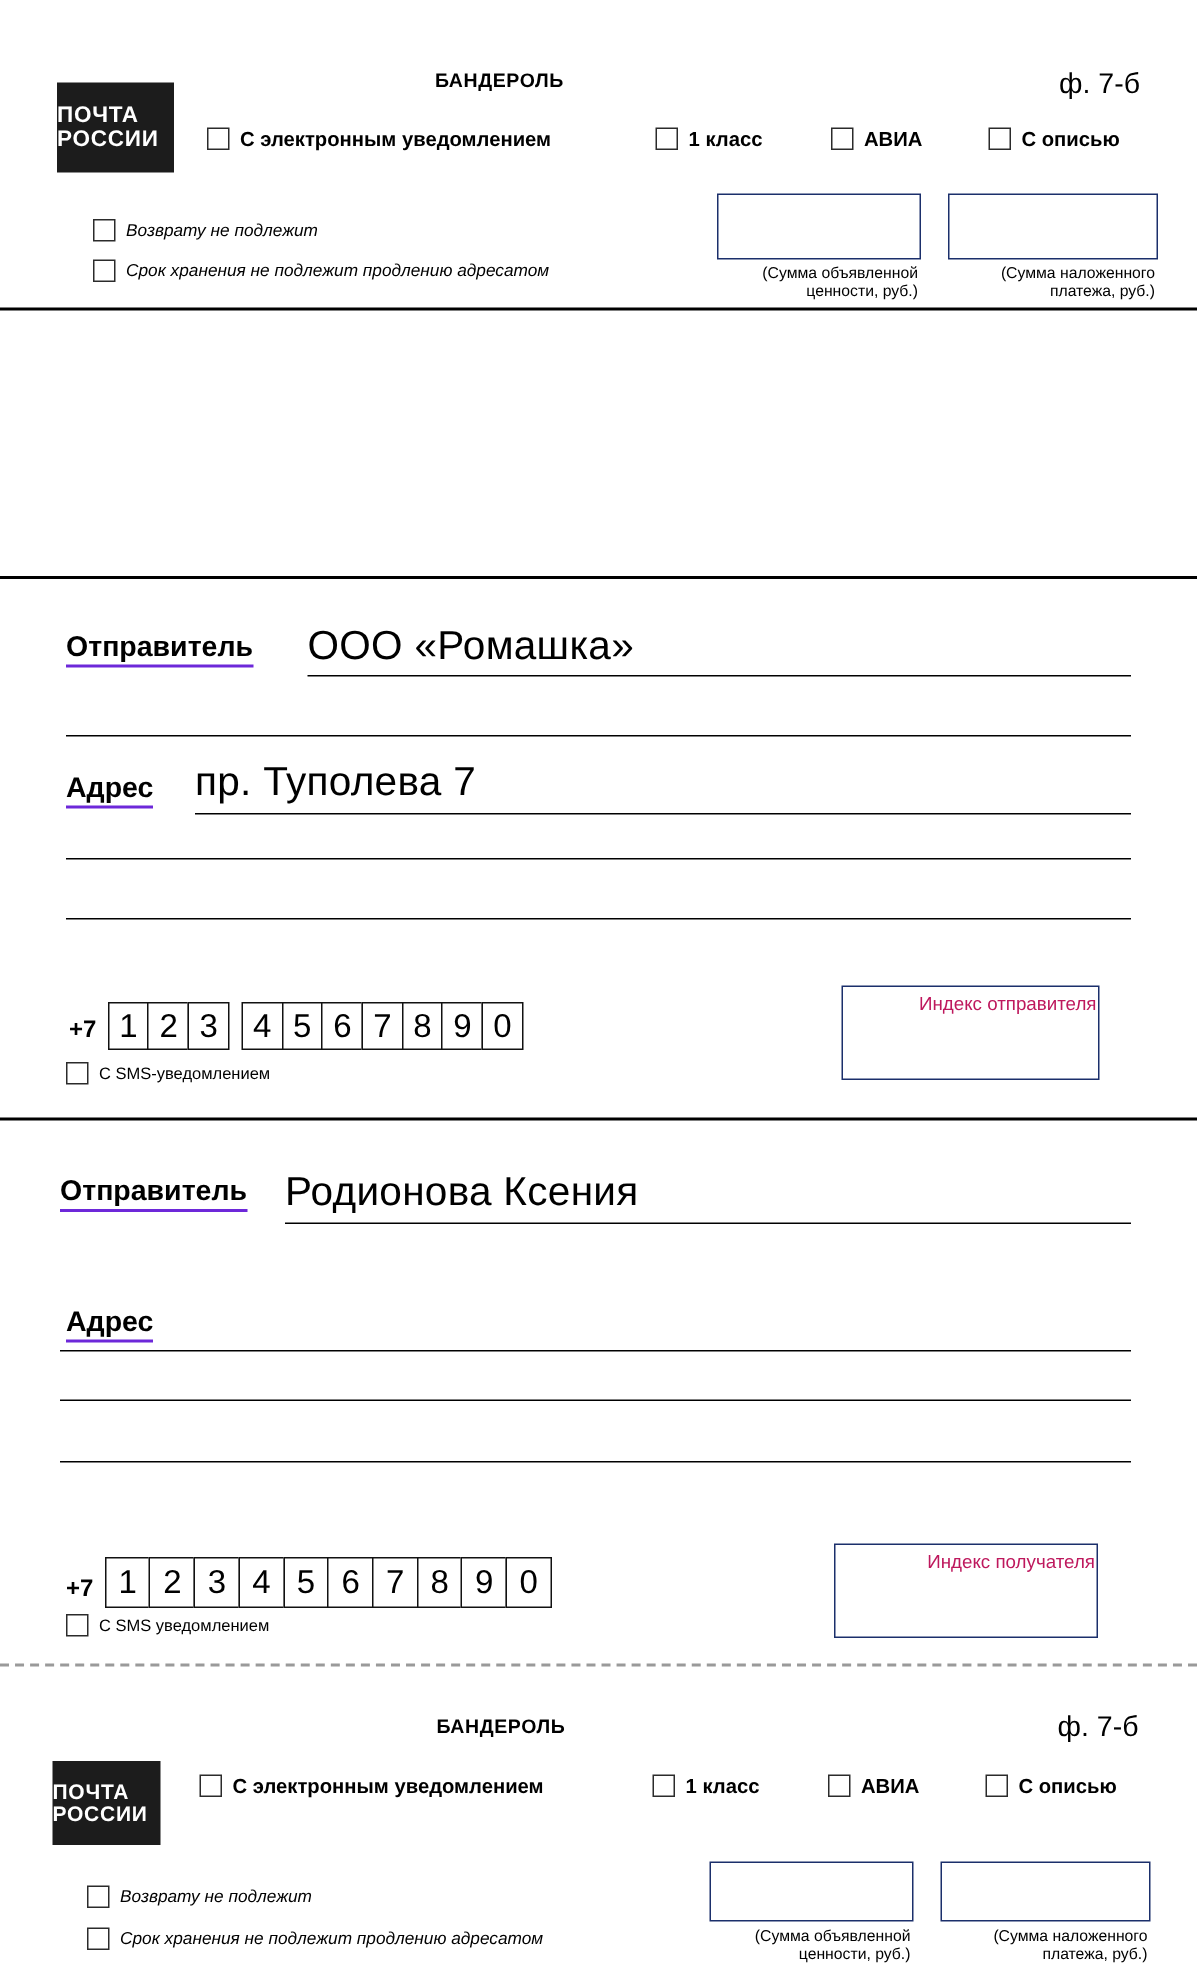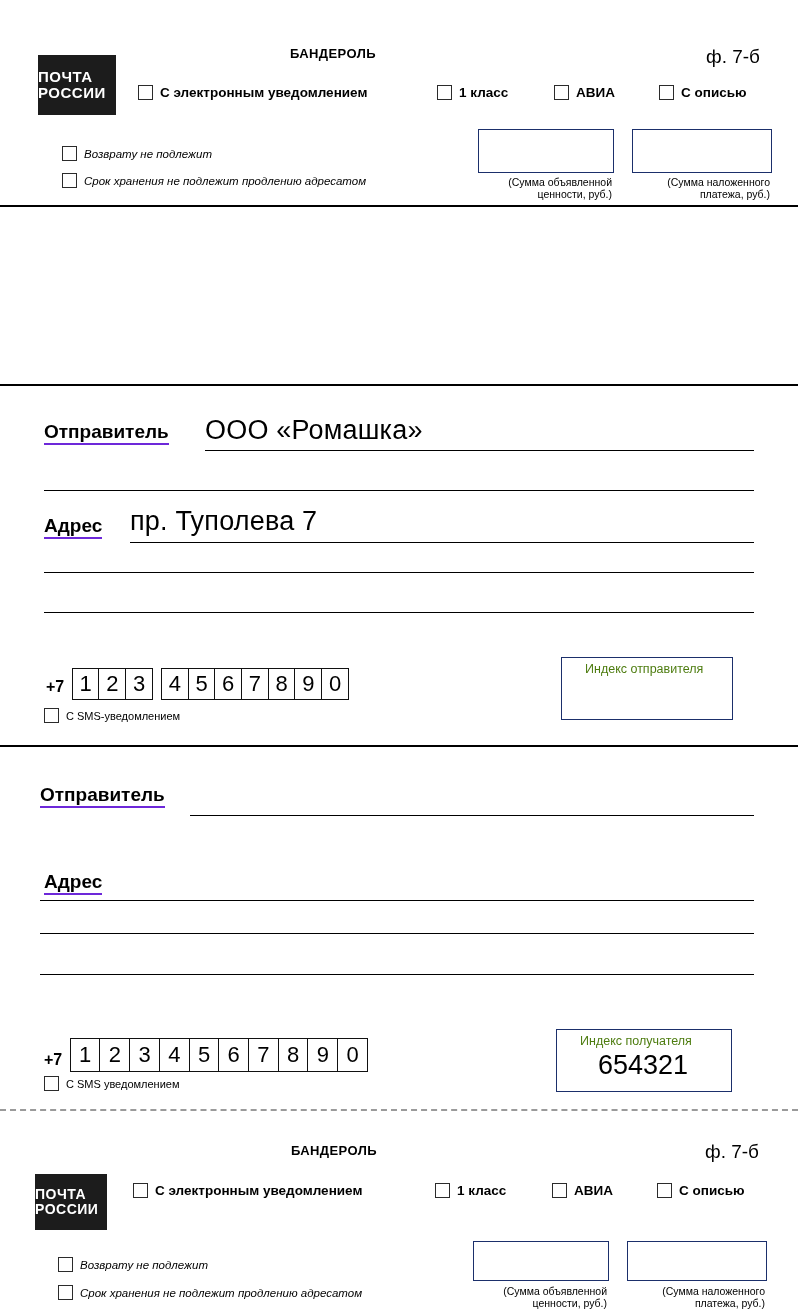--- a/index.html
+++ b/index.html
@@ -162,23 +162,22 @@
 
   
   .index-box {
     position: absolute;
     border: 1px solid #1b2f6b;
     background: #fff;
   }
   .index-cap {
     position: absolute;
     font-size: 12.5px;
-    color: #4d7c0f;
-    text-align: left;
-    padding-left: 24px;
+    color: #be185d;
+    text-align: right;
   }
   .index-val {
     position: absolute;
     font-size: 25px;
     font-weight: 300;
     text-align: center;
   }
 </style>
 </head>
 <body>
@@ -268,20 +267,21 @@
     <span class="box"></span>
     <span>С SMS-уведомлением</span>
   </div>
 
   <div class="index-box" style="left:561px; top:657px; width:170px; height:61px;"></div>
   <div class="index-cap" style="left:561px; top:662px; width:170px;">Индекс отправителя</div>
 
   <div class="hr" style="top:745px;"></div>
 
   <div class="field-label" style="left:40px; top:785px;">Отправитель</div>
+  <div class="field-value" style="left:190px; top:779px;">Родионова Ксения</div>
   <div class="ruleline" style="left:190px; top:815px; width:564px;"></div>
 
   <div class="field-label" style="left:44px; top:872px;">Адрес</div>
   <div class="ruleline" style="left:40px; top:900px; width:714px;"></div>
 
   <div class="ruleline" style="left:40px; top:933px; width:714px;"></div>
   <div class="ruleline" style="left:40px; top:974px; width:714px;"></div>
 
   <div class="phone-prefix" style="left:44px; top:1051px;">+7</div>
   <div class="phone-cells" style="left:71px; top:1038px;">
@@ -297,21 +297,20 @@
     <span class="cell" style="width:29px; height:32px;">0</span>
   </div>
 
   <div class="chk tiny" style="left:44px; top:1076px;">
     <span class="box"></span>
     <span>С SMS уведомлением</span>
   </div>
 
   <div class="index-box" style="left:556px; top:1029px; width:174px; height:61px;"></div>
   <div class="index-cap" style="left:556px; top:1034px; width:174px;">Индекс получателя</div>
-  <div class="index-val" style="left:556px; top:1050px; width:174px; font-size:27px;">654321</div>
 
   <div class="dashed-sep" style="top:1109px;"></div>
 
   <div class="logo" style="left:35px; top:1174px; width:72px; height:56px; font-size:14px;">
     <span class="l1">ПОЧТА</span>
     <span class="l2">РОССИИ</span>
   </div>
 
   <div class="form-title" style="left:291px; top:1143px;">БАНДЕРОЛЬ</div>
   <div class="form-code" style="left:705px; top:1141px;">ф. 7-б</div>

